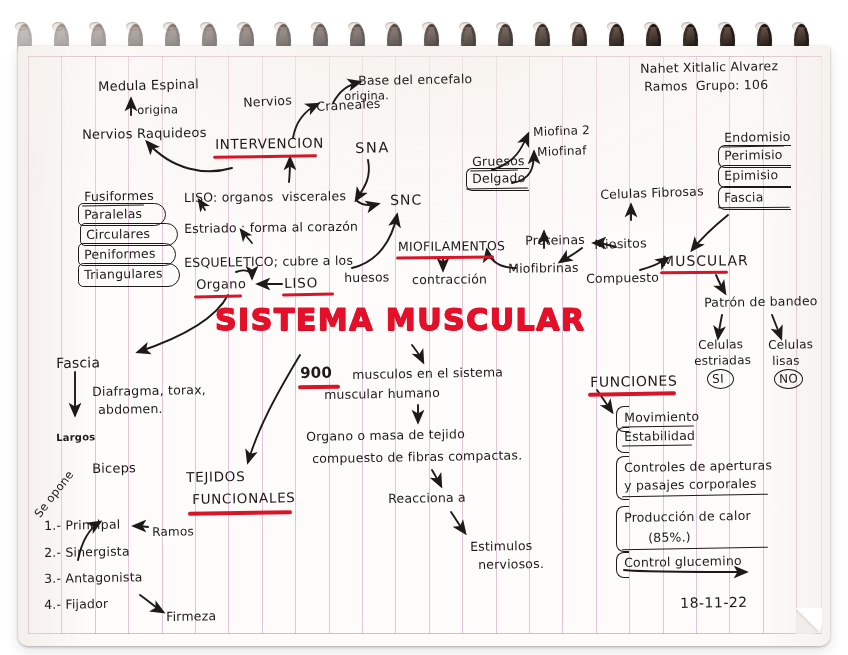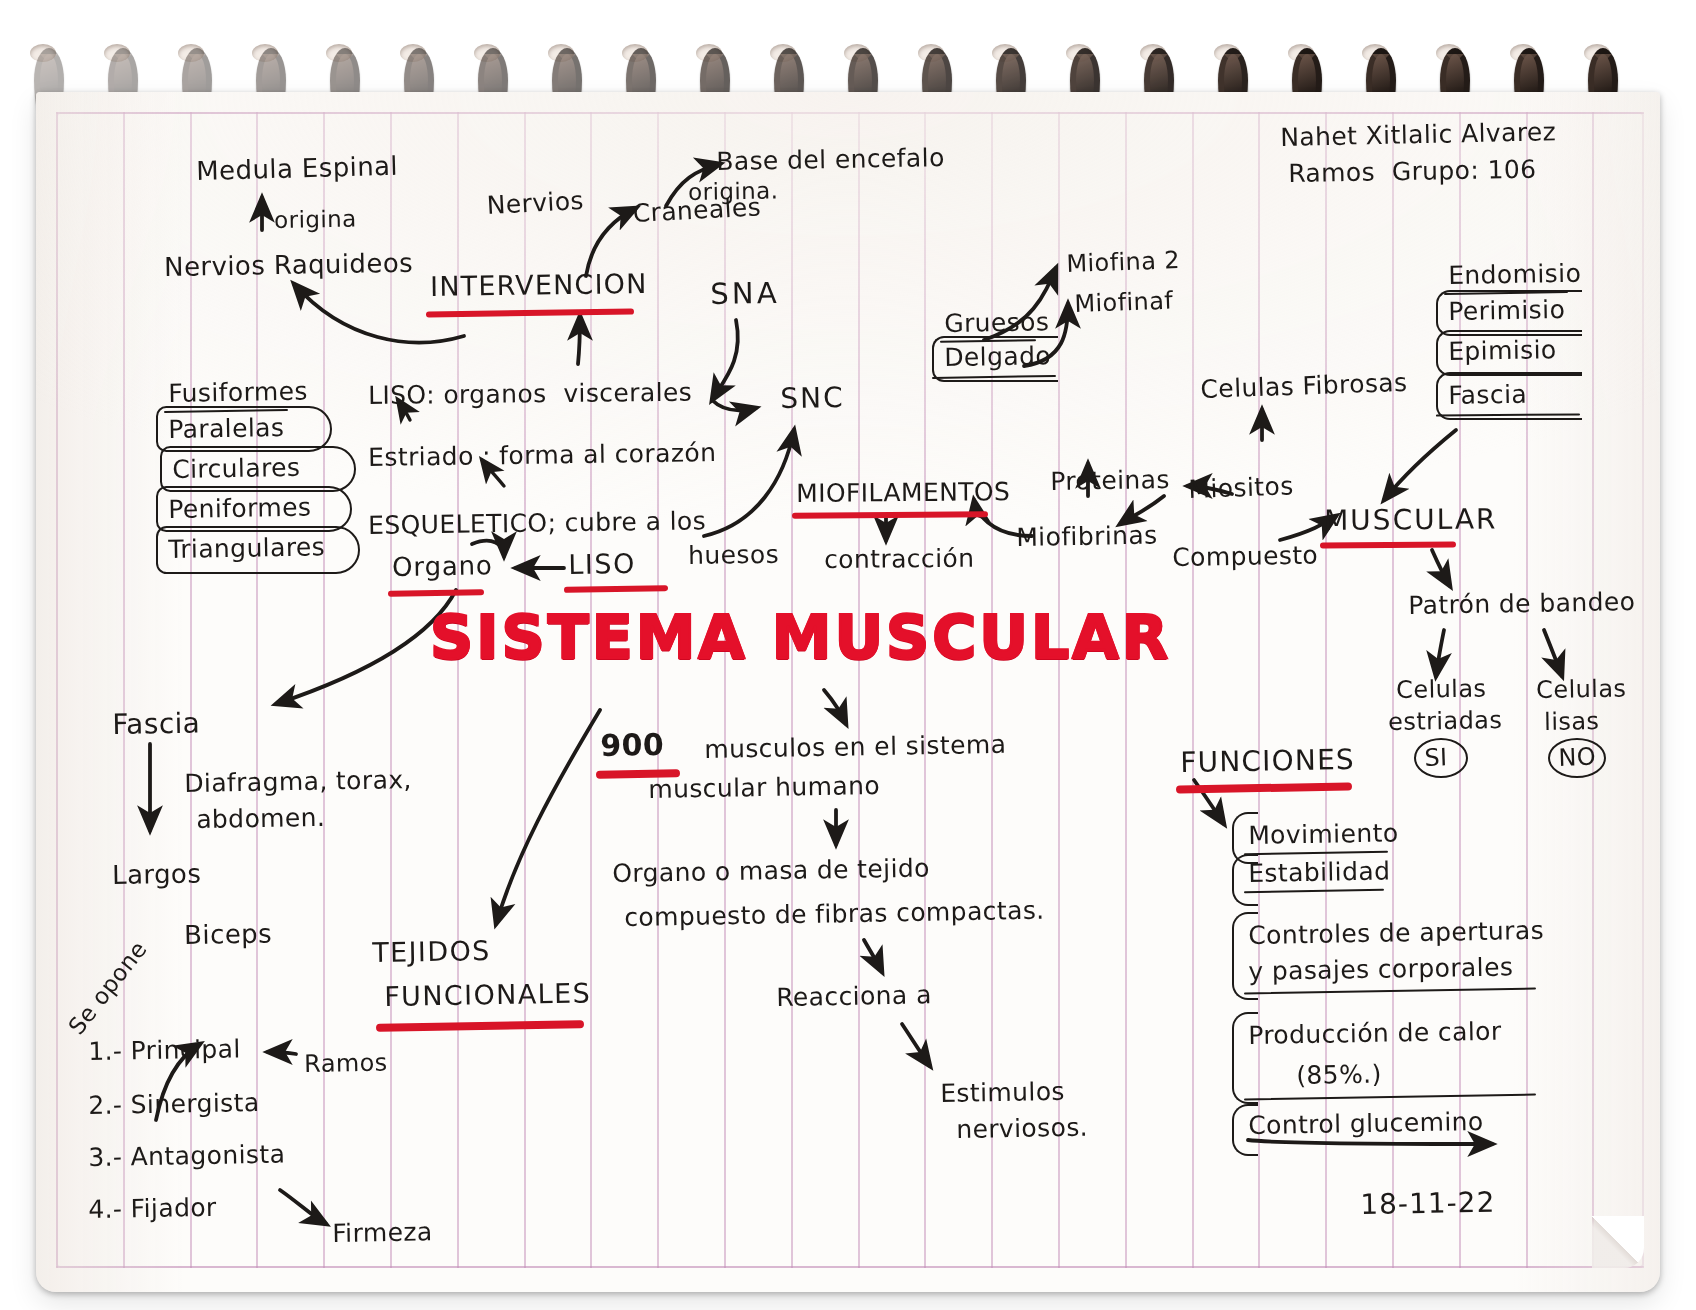--- a/index.html
+++ b/index.html
@@ -373,21 +373,21 @@
   <div class="hw" style="left:768px;top:339px;font-size:12px;transform:rotate(-1deg);">Celulas</div>
   <div class="hw" style="left:772px;top:355px;font-size:12px;transform:rotate(-1deg);">lisas</div>
   <div class="hw" style="left:779px;top:373px;font-size:12px;transform:rotate(-2deg);">NO</div>
   <div class="circle-mark" style="left:774px;top:369px;width:27px;height:18px;"></div>
 
   <div id="title">SISTEMA MUSCULAR</div>
 
   <div class="hw" style="left:56px;top:355px;font-size:14px;transform:rotate(-1deg);">Fascia</div>
   <div class="hw" style="left:92px;top:385px;font-size:12.5px;transform:rotate(-1deg);">Diafragma, torax,</div>
   <div class="hw" style="left:98px;top:403px;font-size:12.5px;transform:rotate(-1deg);">abdomen.</div>
-  <div class="hw" style="left:56px;top:432px;font-size:13px;transform:rotate(-1deg);">Largos</div>
+  <div class="hw" style="left:56px;top:432px;font-size:10px;transform:rotate(-1deg);font-weight:bold;">Largos</div>
   <div class="hw" style="left:92px;top:462px;font-size:13px;transform:rotate(-1deg);">Biceps</div>
 
   <div class="hw" style="left:186px;top:470px;font-size:13.5px;letter-spacing:.7px;transform:rotate(-1deg);">TEJIDOS</div>
   <div class="hw" style="left:192px;top:492px;font-size:13.5px;letter-spacing:.7px;transform:rotate(-1deg);">FUNCIONALES</div>
   <div class="ul-red" style="left:188px;top:511px;width:104px;height:3.6px;transform:rotate(-1deg);"></div>
 
   <div class="hw" style="left:32px;top:512px;font-size:11.5px;transform:rotate(-52deg);">Se opone</div>
   <div class="hw" style="left:44px;top:519px;font-size:12.5px;transform:rotate(-1deg);">1.- Principal</div>
   <div class="hw" style="left:152px;top:526px;font-size:12px;transform:rotate(-1deg);">Ramos</div>
   <div class="hw" style="left:44px;top:546px;font-size:12.5px;transform:rotate(-1deg);">2.- Sinergista</div>

